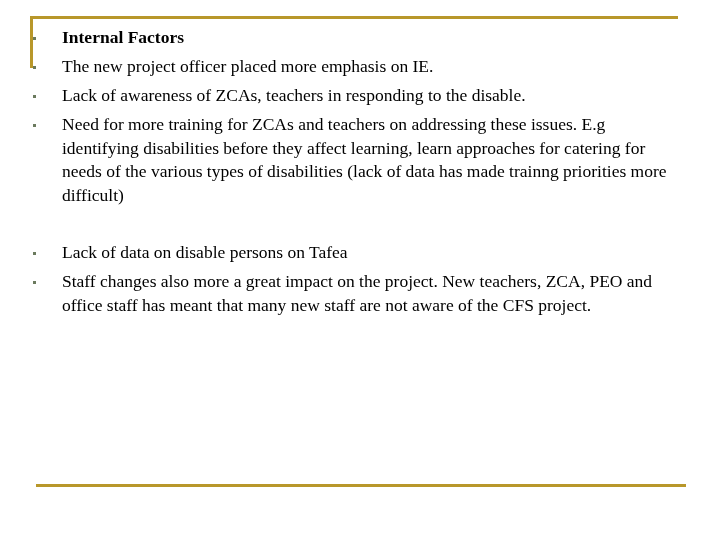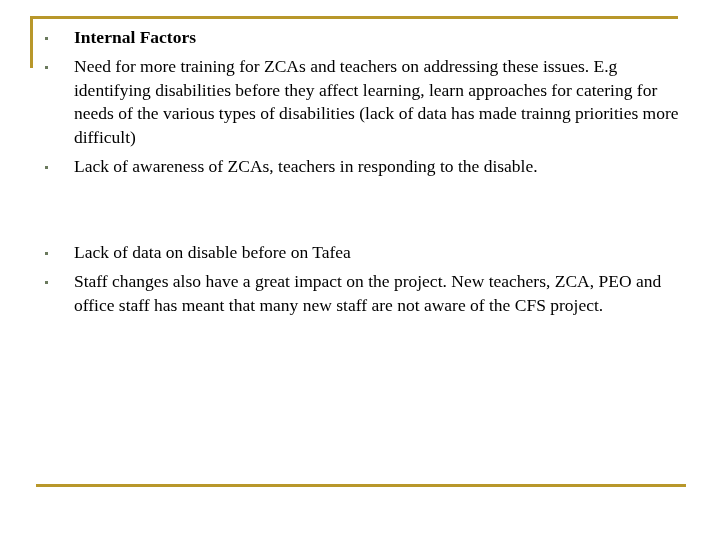--- a/index.html
+++ b/index.html
@@ -40,21 +40,21 @@
       background: #b8972a;
     }
     .content {
       position: absolute;
       left: 0;
       top: 0;
       width: 720px;
     }
     .section {
       position: absolute;
-      left: 12px;
+      left: 0;
       width: 679px;
       font-family: Liberation Serif, serif;
     }
     .section.internal { top: 26px; }
     .section.external { top: 241px; }
     .item {
       position: relative;
       padding-left: 62px;
       padding-right: 6px;
       font-size: 17.5px;
@@ -85,34 +85,38 @@
 
 <div class="content">
 
   <div class="section internal">
     <div class="item heading">
       <span class="bullet"></span>
       <span class="text">Internal Factors</span>
     </div>
     <div class="item">
       <span class="bullet"></span>
-      <span class="text">Need for more training for ZCAs and teachers on addressing these issues. E.g identifying disabilities before they affect learning, learn approaches for catering for needs of the various types of disabilities (lack of data has made trainng priorities more difficult)</span>
+      <span class="text">The new project officer placed more emphasis on IE.</span>
     </div>
     <div class="item">
       <span class="bullet"></span>
       <span class="text">Lack of awareness of ZCAs, teachers in responding to the disable.</span>
+    </div>
+    <div class="item">
+      <span class="bullet"></span>
+      <span class="text">Need for more training for ZCAs and teachers on addressing these issues. E.g identifying disabilities before they affect learning, learn approaches for catering for needs of the various types of disabilities (lack of data has made trainng priorities more difficult)</span>
     </div>
   </div>
 
   <div class="section external">
     <div class="item">
       <span class="bullet"></span>
-      <span class="text">Lack of data on disable before on Tafea</span>
+      <span class="text">Lack of data on disable persons on Tafea</span>
     </div>
     <div class="item">
       <span class="bullet"></span>
-      <span class="text">Staff changes also have a great impact on the project. New teachers, ZCA, PEO and office staff has meant that many new staff are not aware of the CFS project.</span>
+      <span class="text">Staff changes also more a great impact on the project. New teachers, ZCA, PEO and office staff has meant that many new staff are not aware of the CFS project.</span>
     </div>
   </div>
 
 </div>
 
 <div class="rule-bottom"></div>
 
 </body></html>

